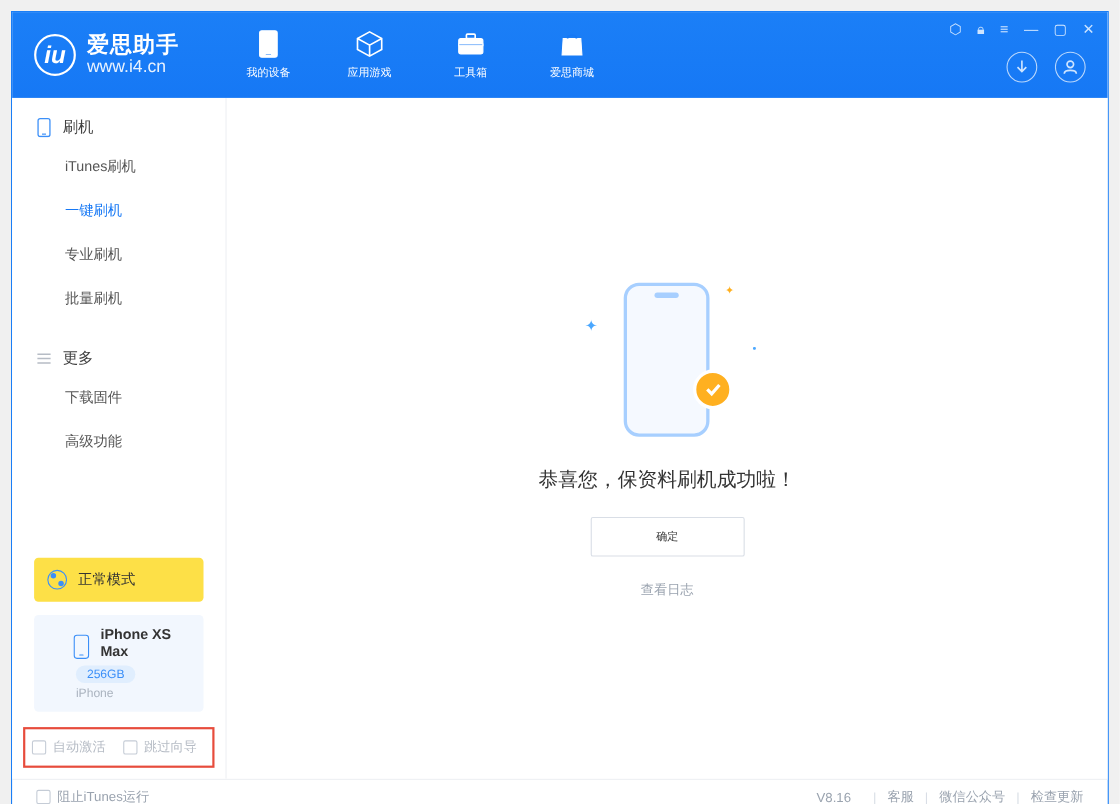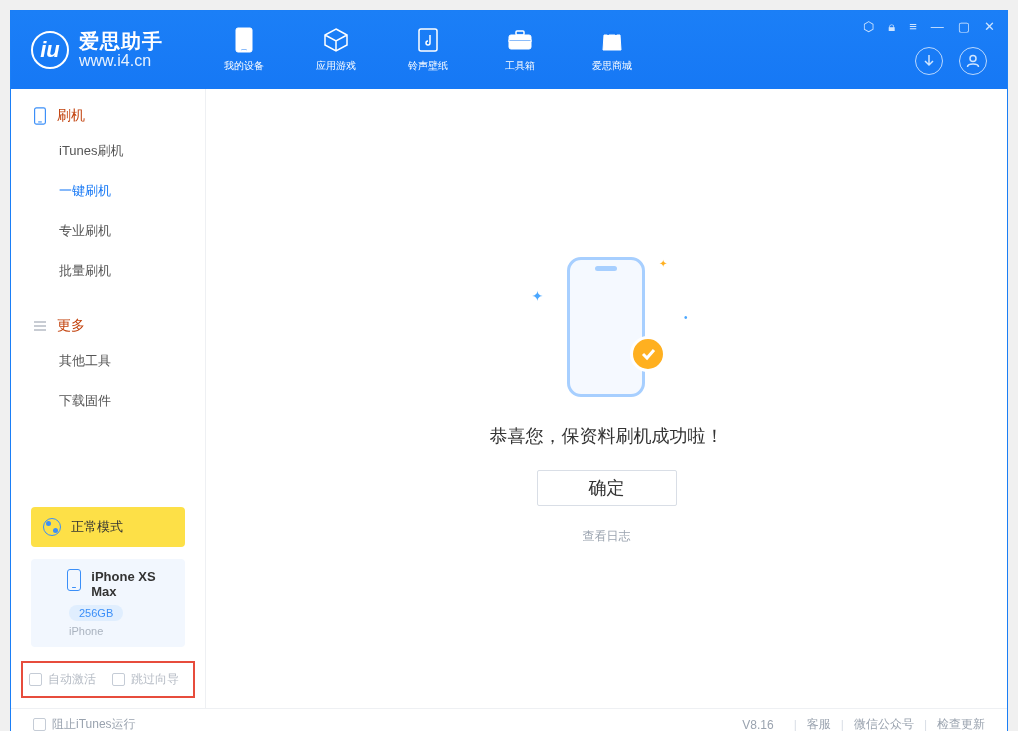--- a/index.html
+++ b/index.html
@@ -17,54 +17,54 @@
 .nav-tab .ico { width: 26px; height: 26px; display: flex; align-items: center; justify-content: center; }
 .nav-tab svg { fill: #fff; stroke: #fff; }
 .win-controls-top { position: absolute; top: 8px; right: 12px; display: flex; gap: 14px; font-size: 13px; color: #cfe5ff; }
 .win-controls-top span { cursor: pointer; }
 .win-controls-mid { position: absolute; bottom: 14px; right: 20px; display: flex; gap: 16px; }
 .circ-btn { width: 28px; height: 28px; border: 1.5px solid rgba(255,255,255,0.7); border-radius: 50%; display: flex; align-items: center; justify-content: center; cursor: pointer; }
 .circ-btn svg { stroke: #cfe5ff; fill: none; }
 .body-area { flex: 1; display: flex; background: #fff; overflow: hidden; }
 .sidebar { width: 195px; border-right: 1px solid #eef0f3; display: flex; flex-direction: column; padding-top: 18px; }
 .sb-section { padding: 0 22px; }
-.sb-header { display: flex; align-items: center; gap: 10px; font-size: 14px; color: #c2410c; margin-bottom: 6px; font-weight: 500; }
+.sb-header { display: flex; align-items: center; gap: 10px; font-size: 14px; color: #404040; margin-bottom: 6px; font-weight: 500; }
 .sb-header svg { width: 14px; height: 18px; }
 .sb-items { display: flex; flex-direction: column; }
 .sb-item { padding: 11px 0 11px 26px; font-size: 13px; color: #555; cursor: pointer; }
 .sb-item.active { color: #1678f5; }
 .sb-divider { height: 26px; }
 .sb-spacer { flex: 1; }
 .mode-card { margin: 6px 20px 12px; height: 40px; background: #fde047; border-radius: 4px; display: flex; align-items: center; gap: 10px; padding: 0 12px; font-size: 13px; color: #333; font-weight: 500; }
 .mode-ico { width: 18px; height: 18px; border-radius: 50%; border: 1.5px solid #3b8ff8; display: flex; align-items: center; justify-content: center; position: relative; }
 .mode-ico::before, .mode-ico::after { content: ""; position: absolute; width: 5px; height: 5px; background: #3b8ff8; border-radius: 50%; }
 .mode-ico::before { top: 2px; left: 2px; }
 .mode-ico::after { bottom: 2px; right: 2px; }
 .device-card { margin: 0 20px 14px; background: #f2f7fe; border-radius: 4px; padding: 10px 12px; }
-.device-row { display: flex; align-items: flex-start; gap: 10px; margin-left: 24px; }
+.device-row { display: flex; align-items: flex-end; gap: 10px; margin-left: 24px; }
 .dev-ico { width: 16px; height: 22px; border: 1.5px solid #3b8ff8; border-radius: 3px; position: relative; }
 .dev-ico::after { content: ""; position: absolute; bottom: 2px; left: 50%; transform: translateX(-50%); width: 4px; height: 1.5px; background: #3b8ff8; border-radius: 1px; }
 .dev-name { font-size: 13px; font-weight: 600; color: #333; }
 .dev-badge { display: inline-block; margin-top: 6px; margin-left: 26px; font-size: 11px; color: #3b8ff8; background: #e0eefe; border-radius: 10px; padding: 2px 10px; }
 .dev-sub { margin-left: 26px; margin-top: 4px; font-size: 11px; color: #aab3bf; }
 .cb-row { margin: 0 10px 10px; border: 2px solid #e74c3c; padding: 8px 6px; display: flex; gap: 16px; align-items: center; }
 .cb-item { display: flex; align-items: center; gap: 6px; font-size: 12px; color: #b6bcc5; cursor: pointer; }
 .cb-box { width: 13px; height: 13px; border: 1px solid #c5ccd6; border-radius: 2px; }
 .main { flex: 1; display: flex; flex-direction: column; align-items: center; justify-content: center; gap: 22px; }
 .illus { width: 110px; height: 150px; position: relative; }
 .phone { position: absolute; left: 15px; top: 5px; width: 78px; height: 140px; border: 3px solid #a7cfff; border-radius: 14px; background: #f5f9ff; }
 .phone::before { content: ""; position: absolute; top: 6px; left: 50%; transform: translateX(-50%); width: 22px; height: 5px; background: #a7cfff; border-radius: 3px; }
 .badge { position: absolute; right: -4px; bottom: 30px; width: 36px; height: 36px; background: #ffb020; border-radius: 50%; display: flex; align-items: center; justify-content: center; border: 3px solid #fff; }
 .badge svg { stroke: #fff; fill: none; stroke-width: 3; }
 .sparkle { position: absolute; color: #ffb020; font-size: 14px; }
 .sparkle.s1 { left: -20px; top: 36px; color: #4aa7ff; }
 .sparkle.s2 { right: -6px; top: 6px; color: #ffb020; font-size: 10px; }
 .sparkle.s3 { right: -26px; top: 60px; color: #4aa7ff; font-size: 10px; }
 .msg { font-size: 18px; color: #333; font-weight: 500; text-align: right; }
-.ok-btn { width: 140px; height: 36px; border: 1px solid #d9dee6; background: #fff; font-size: 18px; color: #333; cursor: pointer; border-radius: 2px; }
+.ok-btn { width: 140px; height: 36px; border: 1px solid #d9dee6; background: #fff; font-size: 10px; color: #333; cursor: pointer; border-radius: 2px; }
 .log-link { font-size: 12px; color: #9aa3af; cursor: pointer; }
 .statusbar { height: 32px; border-top: 1px solid #eef0f3; display: flex; align-items: center; padding: 0 22px; font-size: 12px; color: #9aa3af; }
 .statusbar .cb-item { color: #9aa3af; }
 .status-right { margin-left: auto; display: flex; align-items: center; gap: 10px; }
 .status-right .sep { color: #d9dee6; }
 .status-link { cursor: pointer; color: #9aa3af; }
 .ver { color: #9aa3af; margin-right: 10px; }
 </style>
 </head>
 <body>
@@ -92,29 +92,20 @@
       <div class="nav-tab">
         <div class="ico">
             <svg width="26" height="26" viewBox="0 0 26 26">
               <path d="M13 2 L24 8 L24 18 L13 24 L2 18 L2 8 Z M2 8 L13 14 L24 8 M13 14 L13 24" fill="none" stroke-width="1.5"></path>
             </svg>
           </div>
         <span>应用游戏</span>
       </div>
       <div class="nav-tab">
         <div class="ico">
-            <svg width="22" height="26" viewBox="0 0 22 26">
-              <rect x="2" y="2" width="18" height="22" rx="2" fill="none" stroke-width="1.5"></rect>
-              <path d="M13 8 L13 16 A2 2 0 1 1 11 14" fill="none" stroke-width="1.5"></path>
-            </svg>
-          </div>
-        <span>铃声壁纸</span>
-      </div>
-      <div class="nav-tab">
-        <div class="ico">
             <svg width="26" height="22" viewBox="0 0 26 22">
               <rect x="2" y="6" width="22" height="14" rx="2" fill="#fff"></rect>
               <rect x="9" y="2" width="8" height="4" rx="1" fill="none" stroke-width="1.5"></rect>
               <rect x="2" y="11" width="22" height="1.5" fill="#1678f5"></rect>
             </svg>
           </div>
         <span>工具箱</span>
       </div>
       <div class="nav-tab">
         <div class="ico">
@@ -168,22 +159,22 @@
       </div>
       <div class="sb-divider"></div>
       <div class="sb-section">
         <div class="sb-header">
           <svg width="14" height="14" viewBox="0 0 14 14">
               <path d="M1 3h12M1 7h12M1 11h12" stroke="#b6bcc5" stroke-width="1.4"></path>
             </svg>
           <span>更多</span>
         </div>
         <div class="sb-items">
-          <div class="sb-item">其他工具</div>
           <div class="sb-item">下载固件</div>
+          <div class="sb-item">高级功能</div>
         </div>
       </div>
       <div class="sb-spacer"></div>
       <div class="mode-card">
         <div class="mode-ico"></div>
         <span>正常模式</span>
       </div>
       <div class="device-card">
         <div class="device-row">
           <div class="dev-ico"></div>

